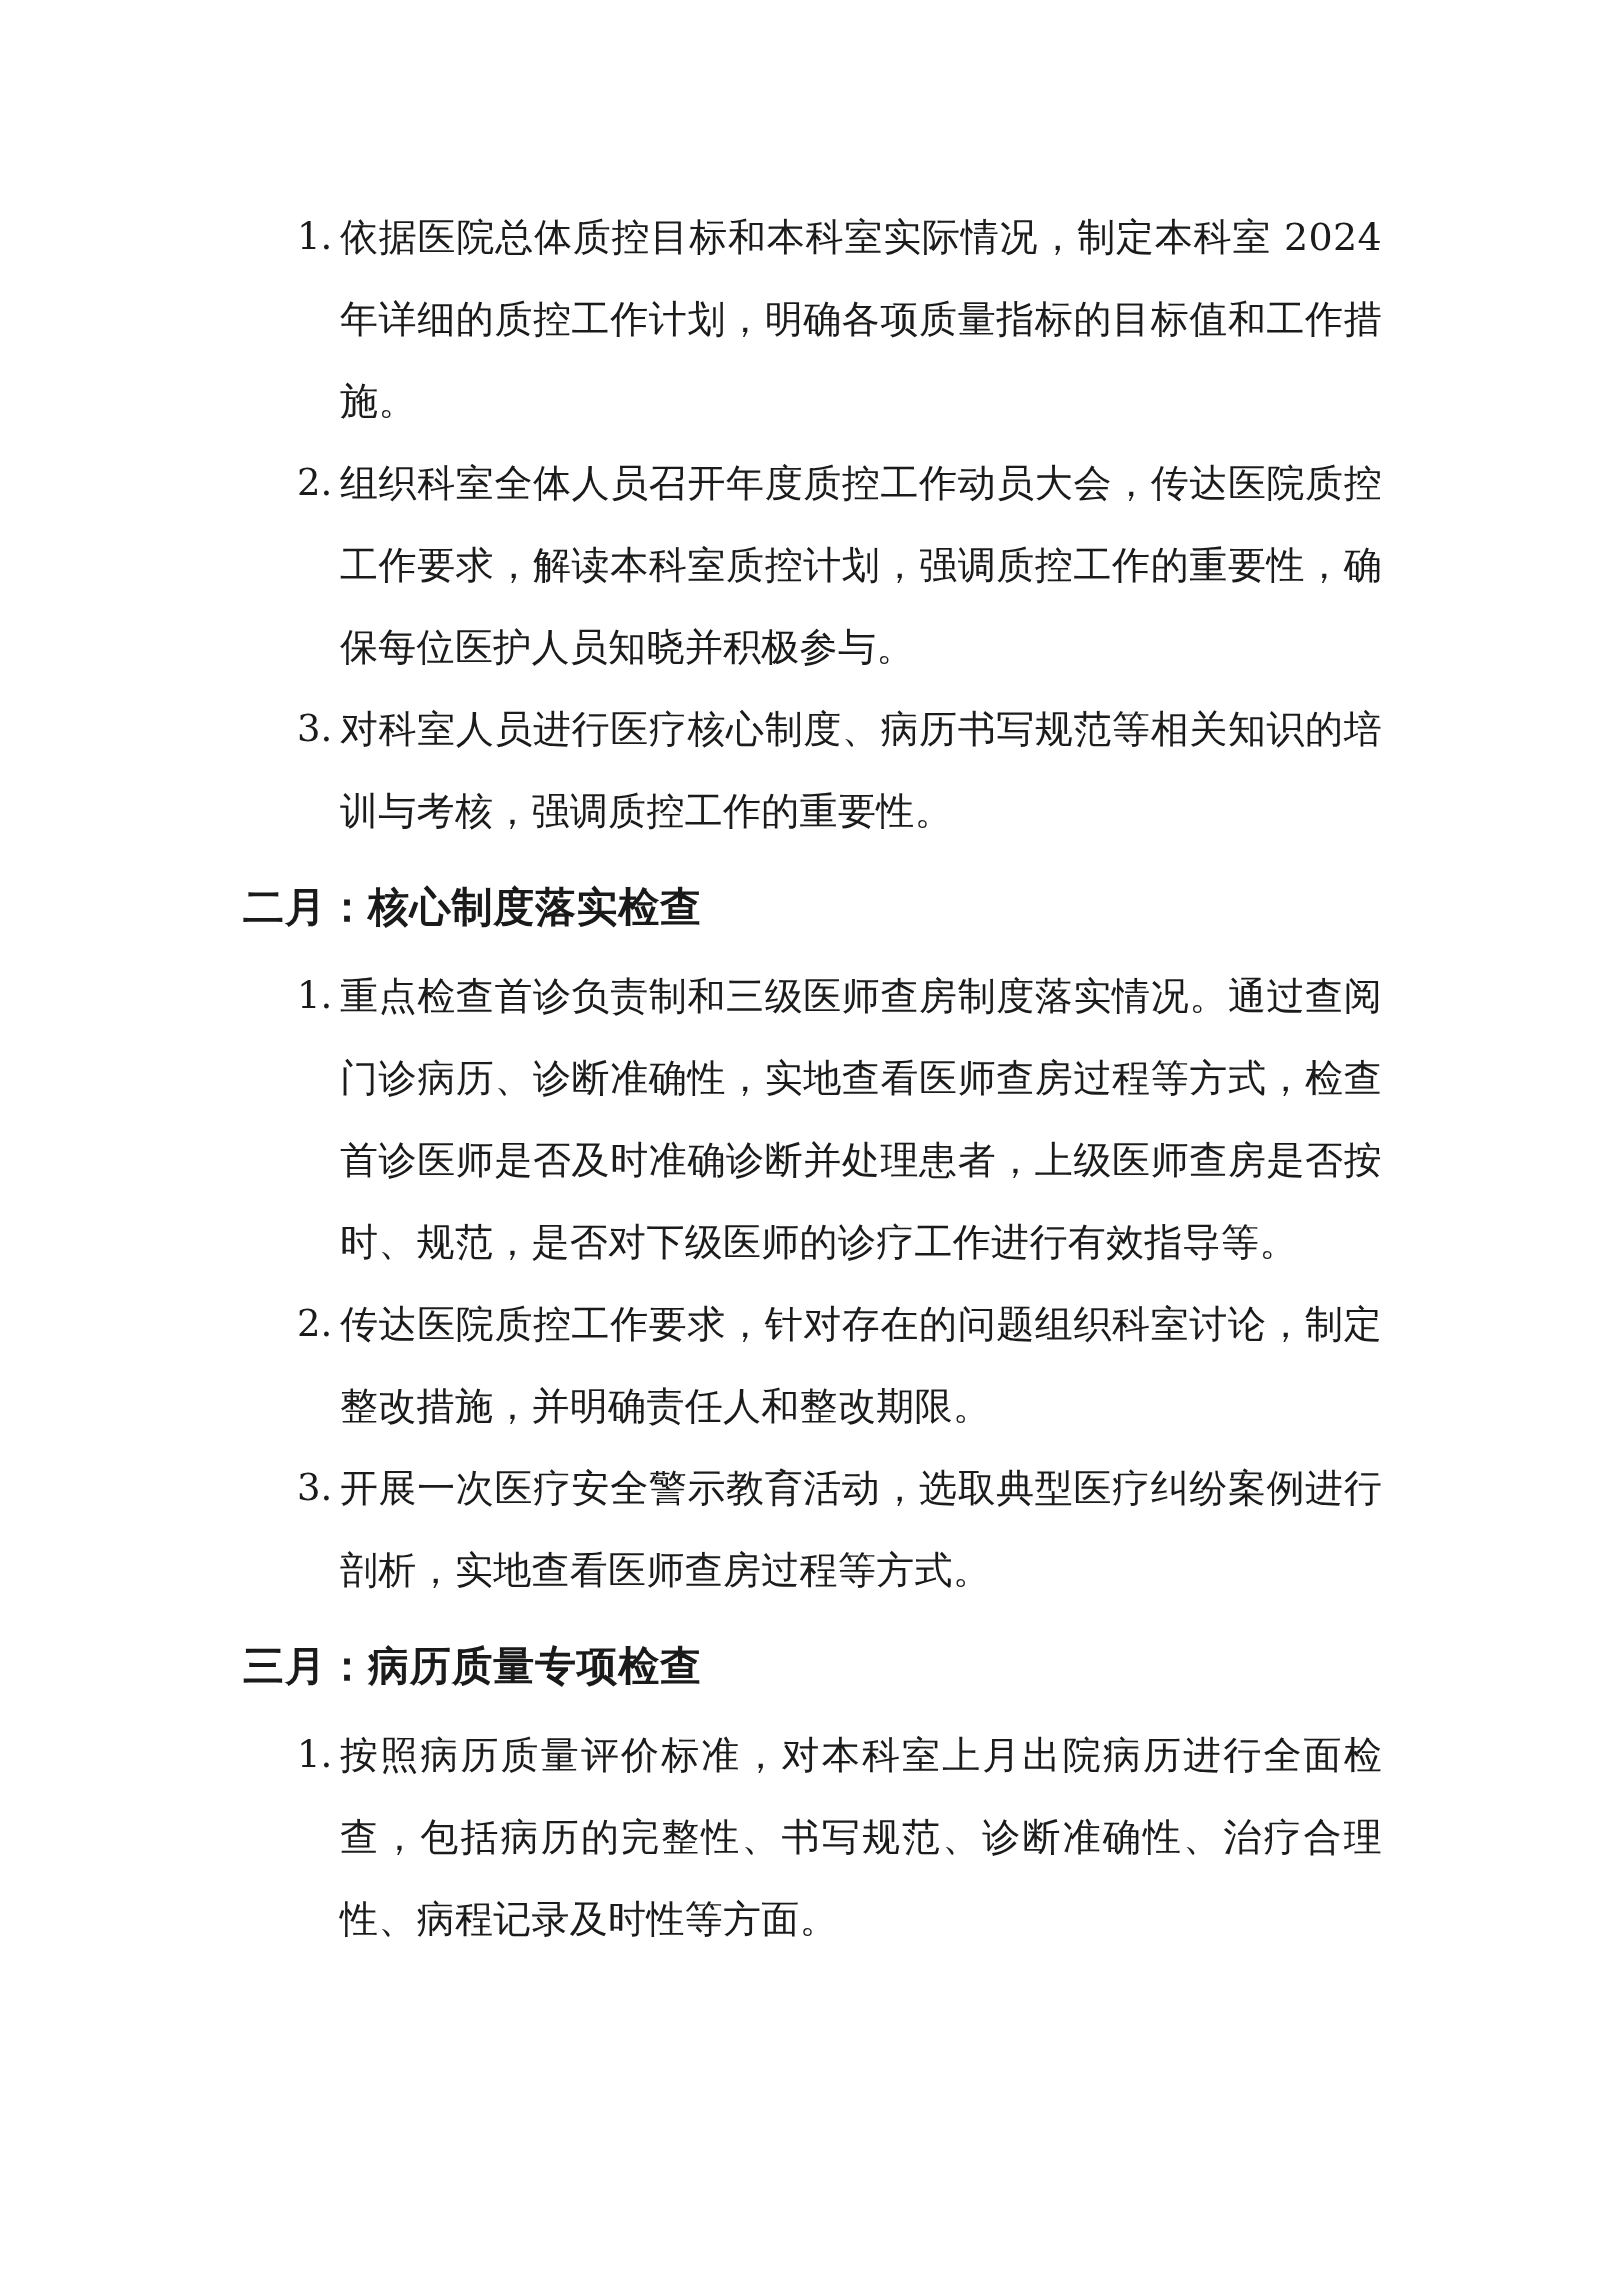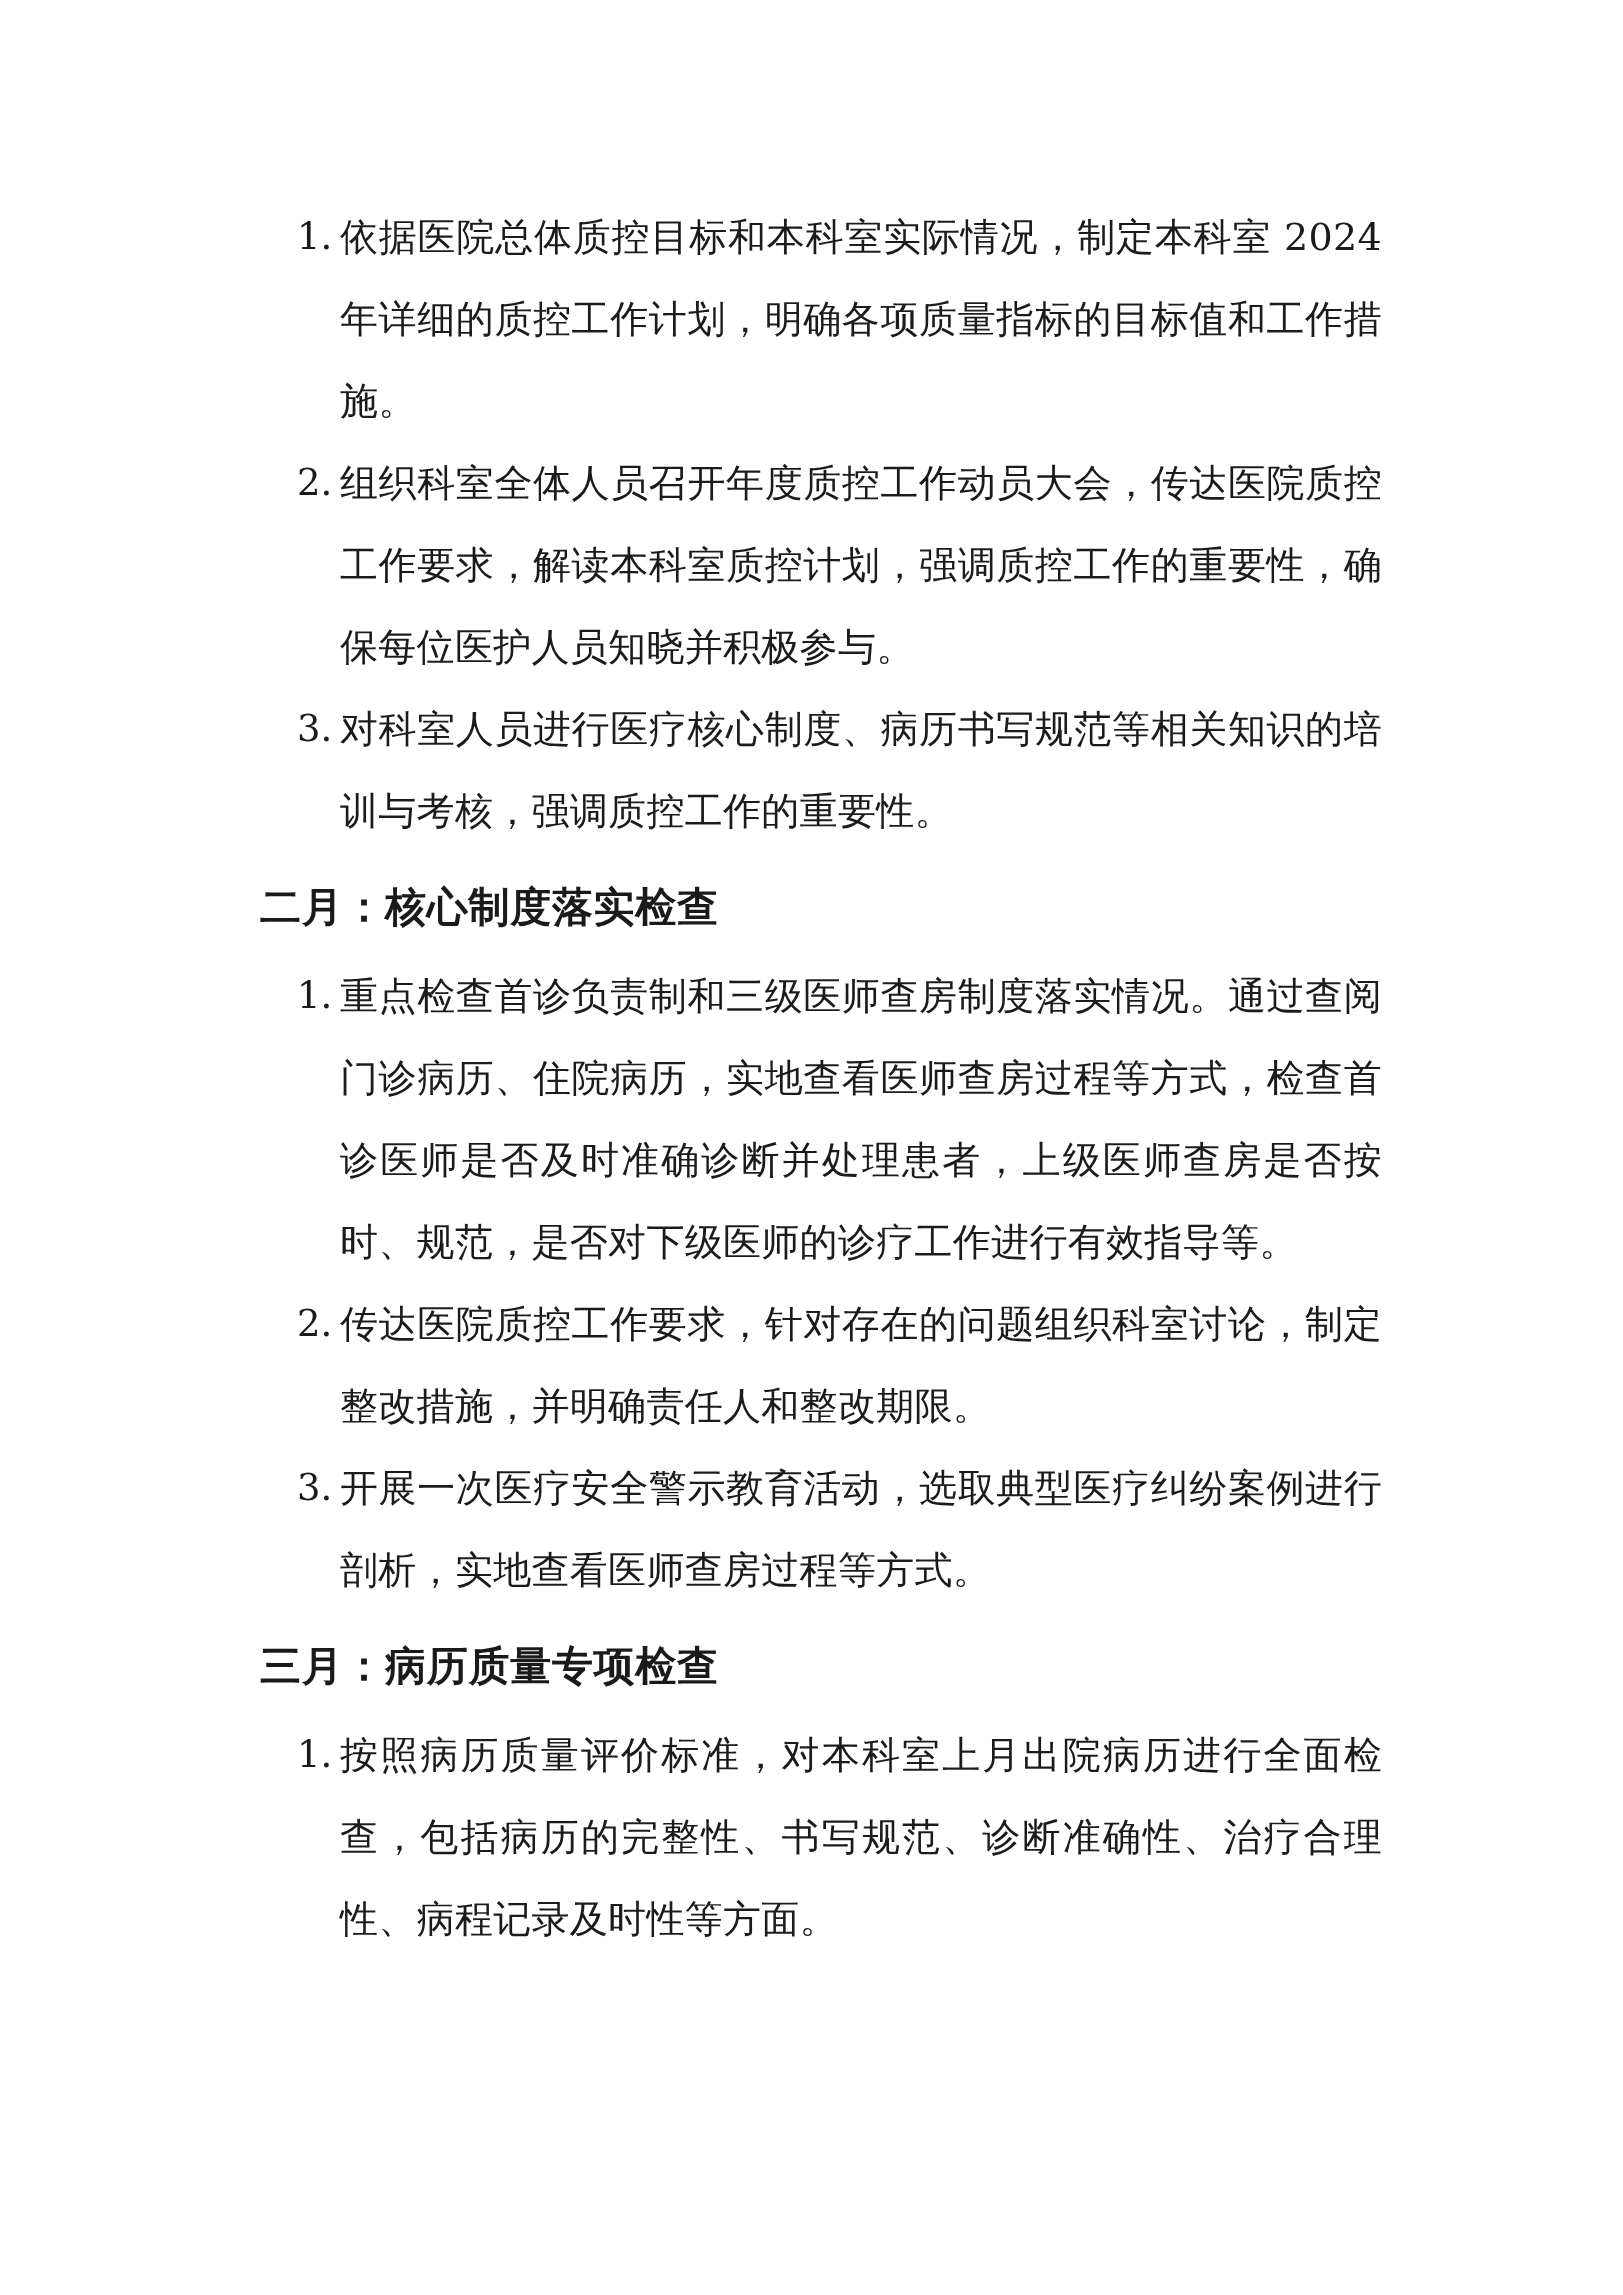--- a/index.html
+++ b/index.html
@@ -25,21 +25,21 @@
     width: 1139px;
   }
 
   
   .month-heading {
     font-size: 41px;
     font-weight: bold;
     color: #1a1a1a;
     line-height: 82px;
     letter-spacing: 0.7px;
-    margin: 17px;
+    margin: 0;
     padding: 0;
     white-space: nowrap;
   }
   .heading-block {
     margin-top: 14.4px;
     margin-bottom: 6.5px;
   }
 
   
   .list {
@@ -99,21 +99,21 @@
             <span class="item-number">3.</span>
             <span class="item-text">对科室人员进行医疗核心制度、病历书写规范等相关知识的培训与考核，强调质控工作的重要性。</span>
           </li>
         </ul>
       </div>
       <div class="section">
         <div class="month-heading heading-block">二月：核心制度落实检查</div>
         <ul class="list">
           <li class="list-item">
             <span class="item-number">1.</span>
-            <span class="item-text">重点检查首诊负责制和三级医师查房制度落实情况。通过查阅门诊病历、住院病历，实地查看医师查房过程等方式，检查首诊医师是否及时准确诊断并处理患者，上级医师查房是否按时、规范，是否对下级医师的诊疗工作进行有效指导等。</span>
+            <span class="item-text">重点检查首诊负责制和三级医师查房制度落实情况。通过查阅门诊病历、诊断准确性，实地查看医师查房过程等方式，检查首诊医师是否及时准确诊断并处理患者，上级医师查房是否按时、规范，是否对下级医师的诊疗工作进行有效指导等。</span>
           </li>
           <li class="list-item">
             <span class="item-number">2.</span>
             <span class="item-text">传达医院质控工作要求，针对存在的问题组织科室讨论，制定整改措施，并明确责任人和整改期限。</span>
           </li>
           <li class="list-item">
             <span class="item-number">3.</span>
             <span class="item-text">开展一次医疗安全警示教育活动，选取典型医疗纠纷案例进行剖析，实地查看医师查房过程等方式。</span>
           </li>
         </ul>

